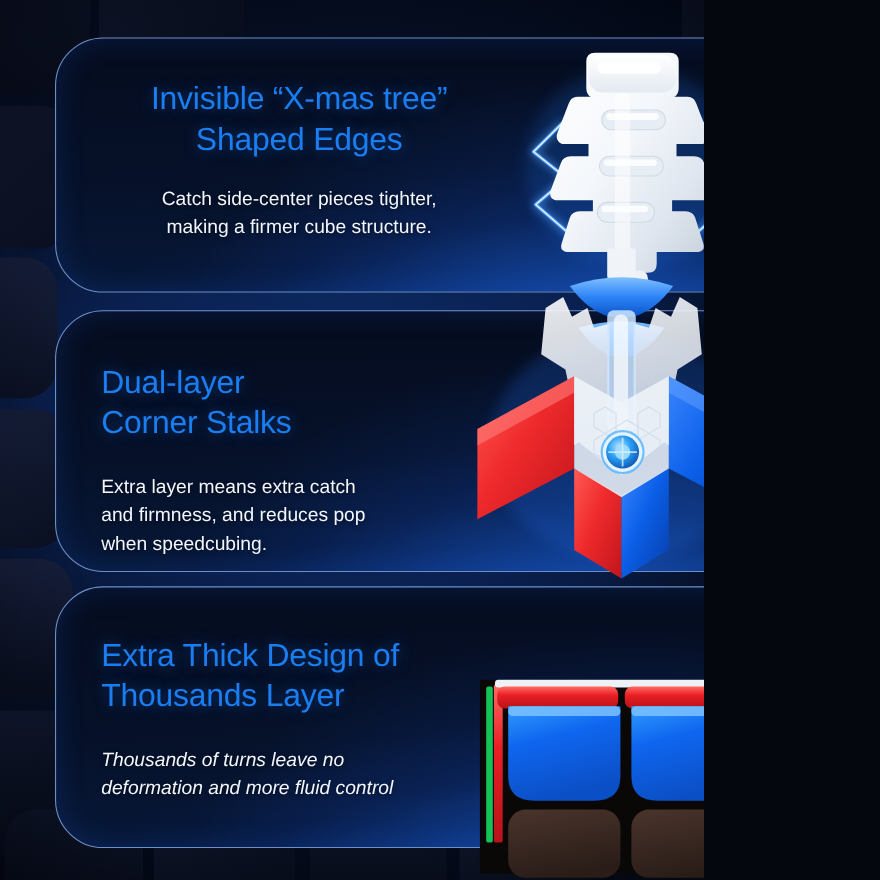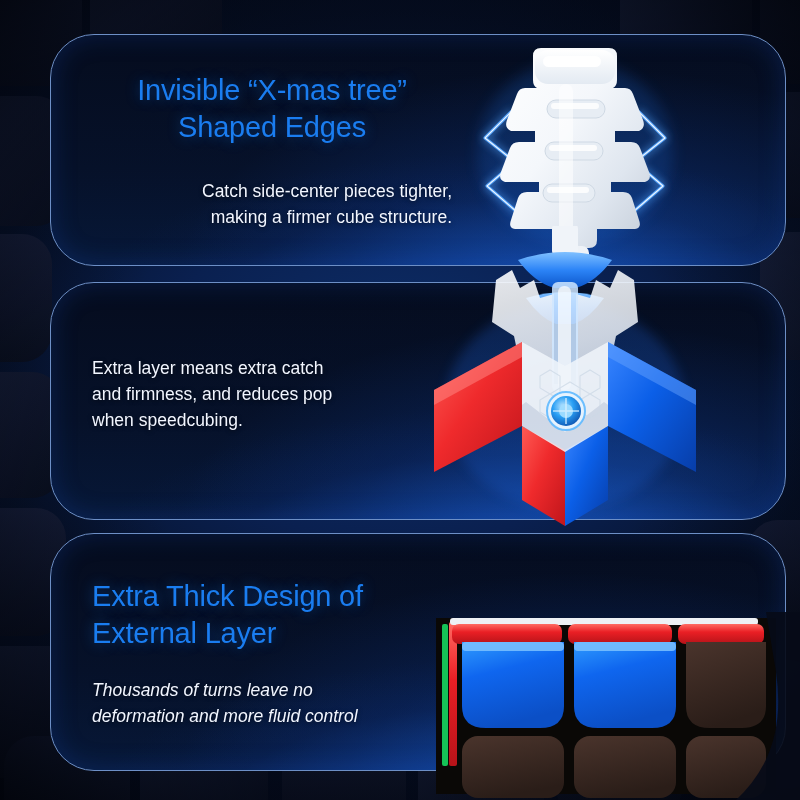--- a/index.html
+++ b/index.html
@@ -5,21 +5,21 @@
 <style>
   * { margin:0; padding:0; box-sizing:border-box; }
   html,body { width:800px; height:800px; overflow:hidden; }
   body {
     font-family:"Liberation Sans", sans-serif;
     background:#05070f;
     position:relative;
   }
 
   
-  #stage { position:absolute; inset:0; width:800px; height:800px; overflow:hidden; }
+  #stage { position:absolute; inset:0; width:640px; height:800px; overflow:hidden; }
 
   .bg-base {
     position:absolute; inset:0;
     background:
       radial-gradient(ellipse 700px 520px at 50% 46%, #0d2f6b 0%, #0a2050 34%, #061129 62%, #04091a 100%),
       #04091a;
   }
   .bg-tiles { position:absolute; inset:0; }
   .bg-tiles svg { display:block; width:800px; height:800px; }
 
@@ -67,21 +67,21 @@
   #copy-2 .headline, #copy-3 .headline { text-align:left; }
 
   .subcopy {
     color:#f2f6ff;
     font-size:17.5px;
     font-weight:400;
     line-height:1.48;
     white-space:pre-line;
     text-shadow:0 1px 4px rgba(0,0,0,.55);
   }
-  #copy-1 .subcopy { margin-top:33px; text-align:right; }
+  #copy-1 .subcopy { margin-top:22px; text-align:center; }
   #copy-2 .subcopy { margin-top:26px; }
   #copy-3 .subcopy { margin-top:26px;font-style:italic; }
 
   
   .art { position:absolute; z-index:5; pointer-events:none; }
 
   
   #art-edge { left:455px; top:34px; width:240px; height:240px; }
   
   #art-corner { left:400px; top:226px; width:330px; height:310px; }
@@ -298,20 +298,22 @@
 
       <circle cx="166" cy="185" r="19" fill="#e6f3ff" opacity="0.9"></circle>
       <circle cx="166" cy="185" r="15" fill="url(#magnet)"></circle>
       <circle cx="166" cy="185" r="7" fill="#9fdcff" opacity="0.95"></circle>
       <path d="M166 172 L166 198 M153 185 L179 185" stroke="#d8f0ff" stroke-width="1.6" opacity="0.8"></path>
       <circle cx="166" cy="185" r="19" fill="none" stroke="#57b6ff" stroke-width="2" opacity="0.85"></circle>
     </svg>
   </div>
 
   <div class="copy" id="copy-2">
+    <div class="headline">Dual-layer
+Corner Stalks</div>
     <div class="subcopy">Extra layer means extra catch
 and firmness, and reduces pop
 when speedcubing.</div>
   </div>
 
   <div class="panel" id="panel-3">
     <div class="sheen"></div>
   </div>
 
   <div class="art" id="art-cube">
@@ -357,18 +359,18 @@
 
       <path d="M330 0 L364 0 L364 188 L300 188 Q352 140 340 60 Z" fill="#060b18" opacity="0.92"></path>
     </svg>
   </div>
 
   <div id="dims">
   </div>
 
   <div class="copy" id="copy-3">
     <div class="headline">Extra Thick Design of
-External Layer</div>
+Thousands Layer</div>
     <div class="subcopy">Thousands of turns leave no
 deformation and more fluid control</div>
   </div>
 
 </div>
 
 </body></html>

